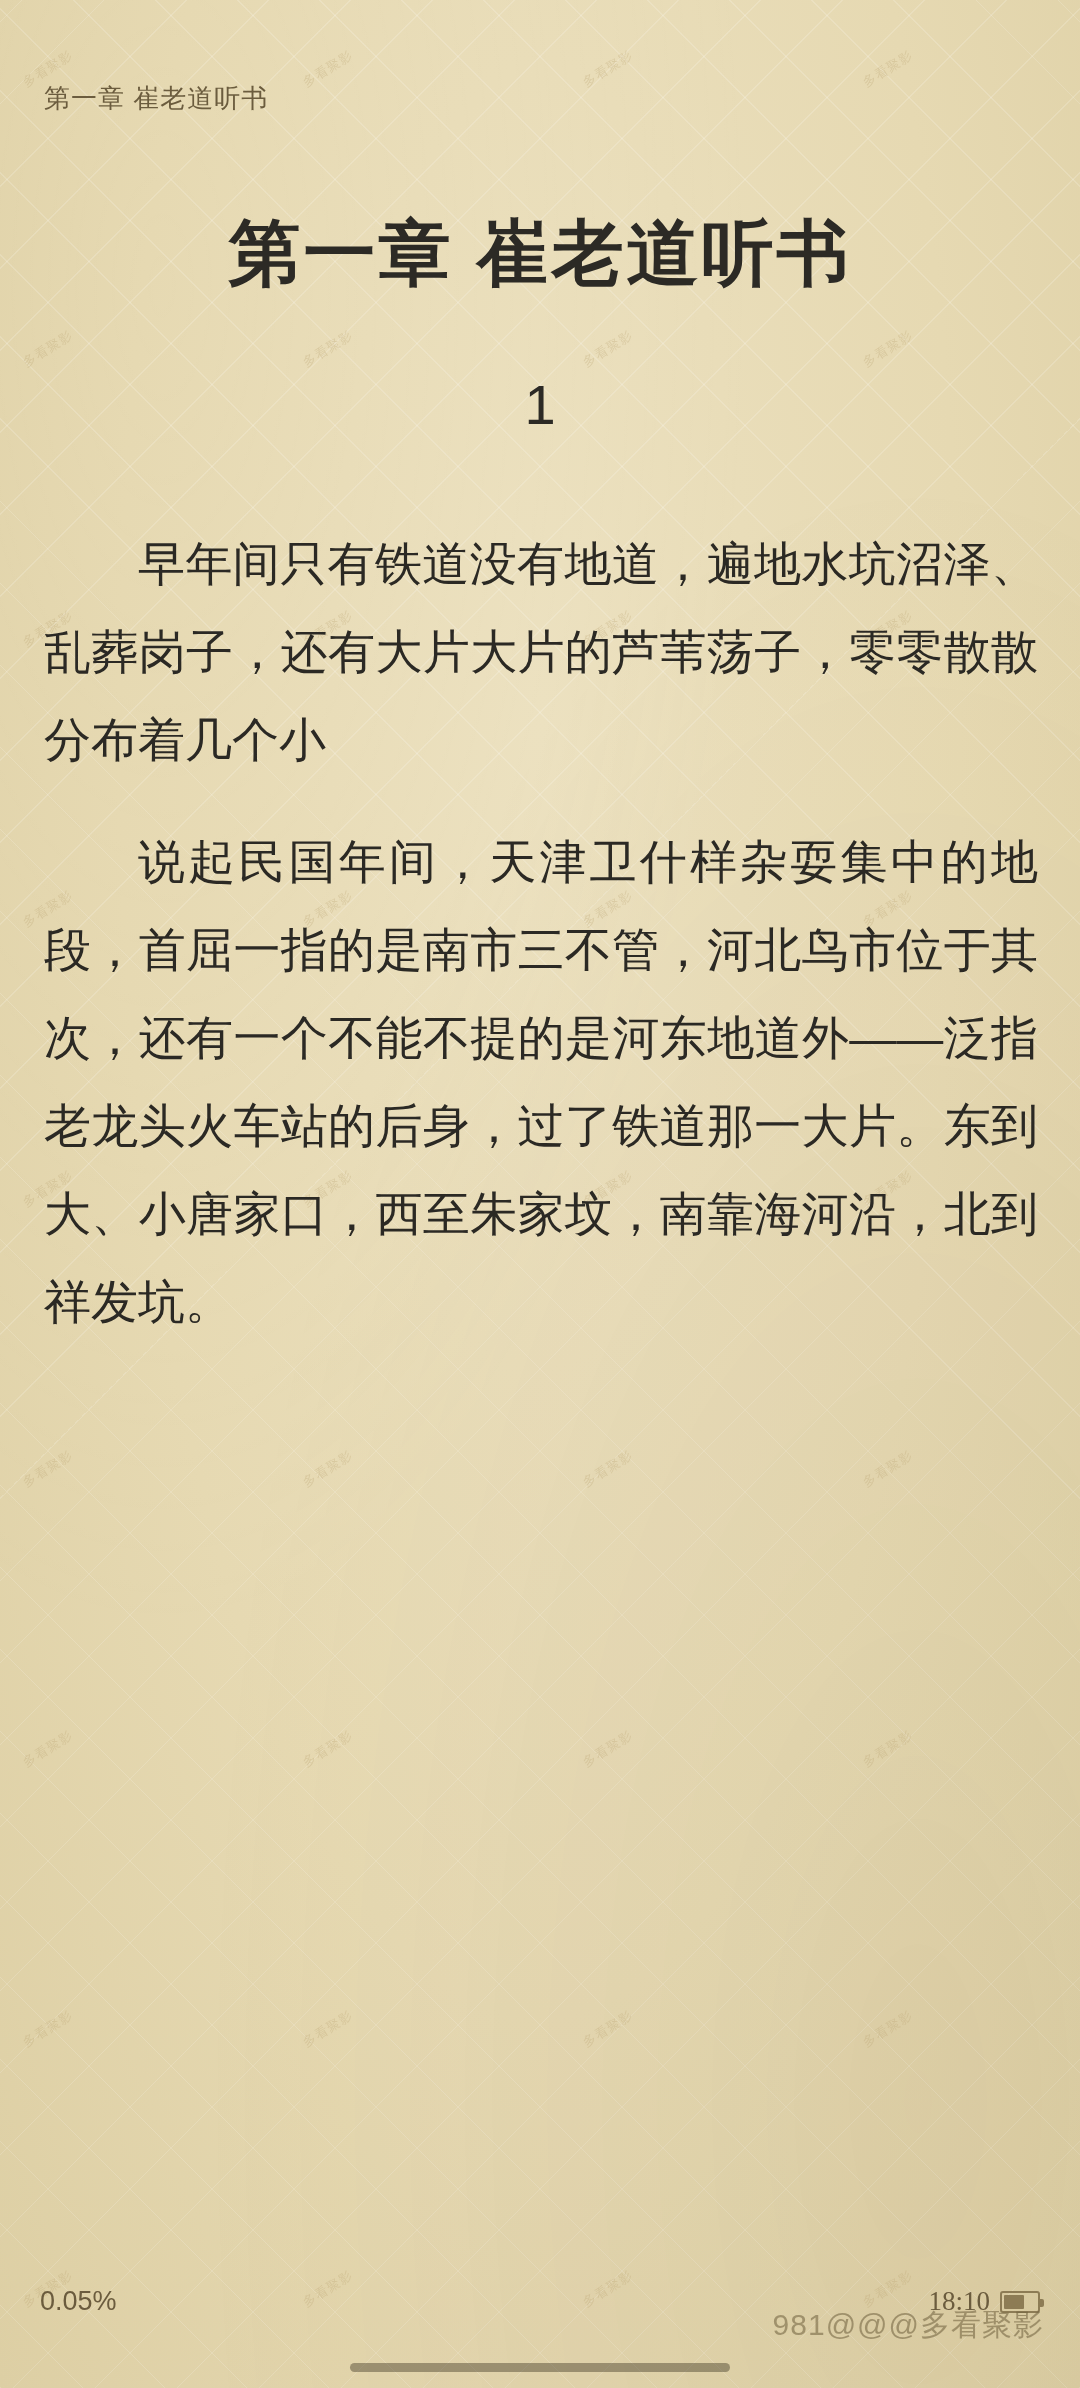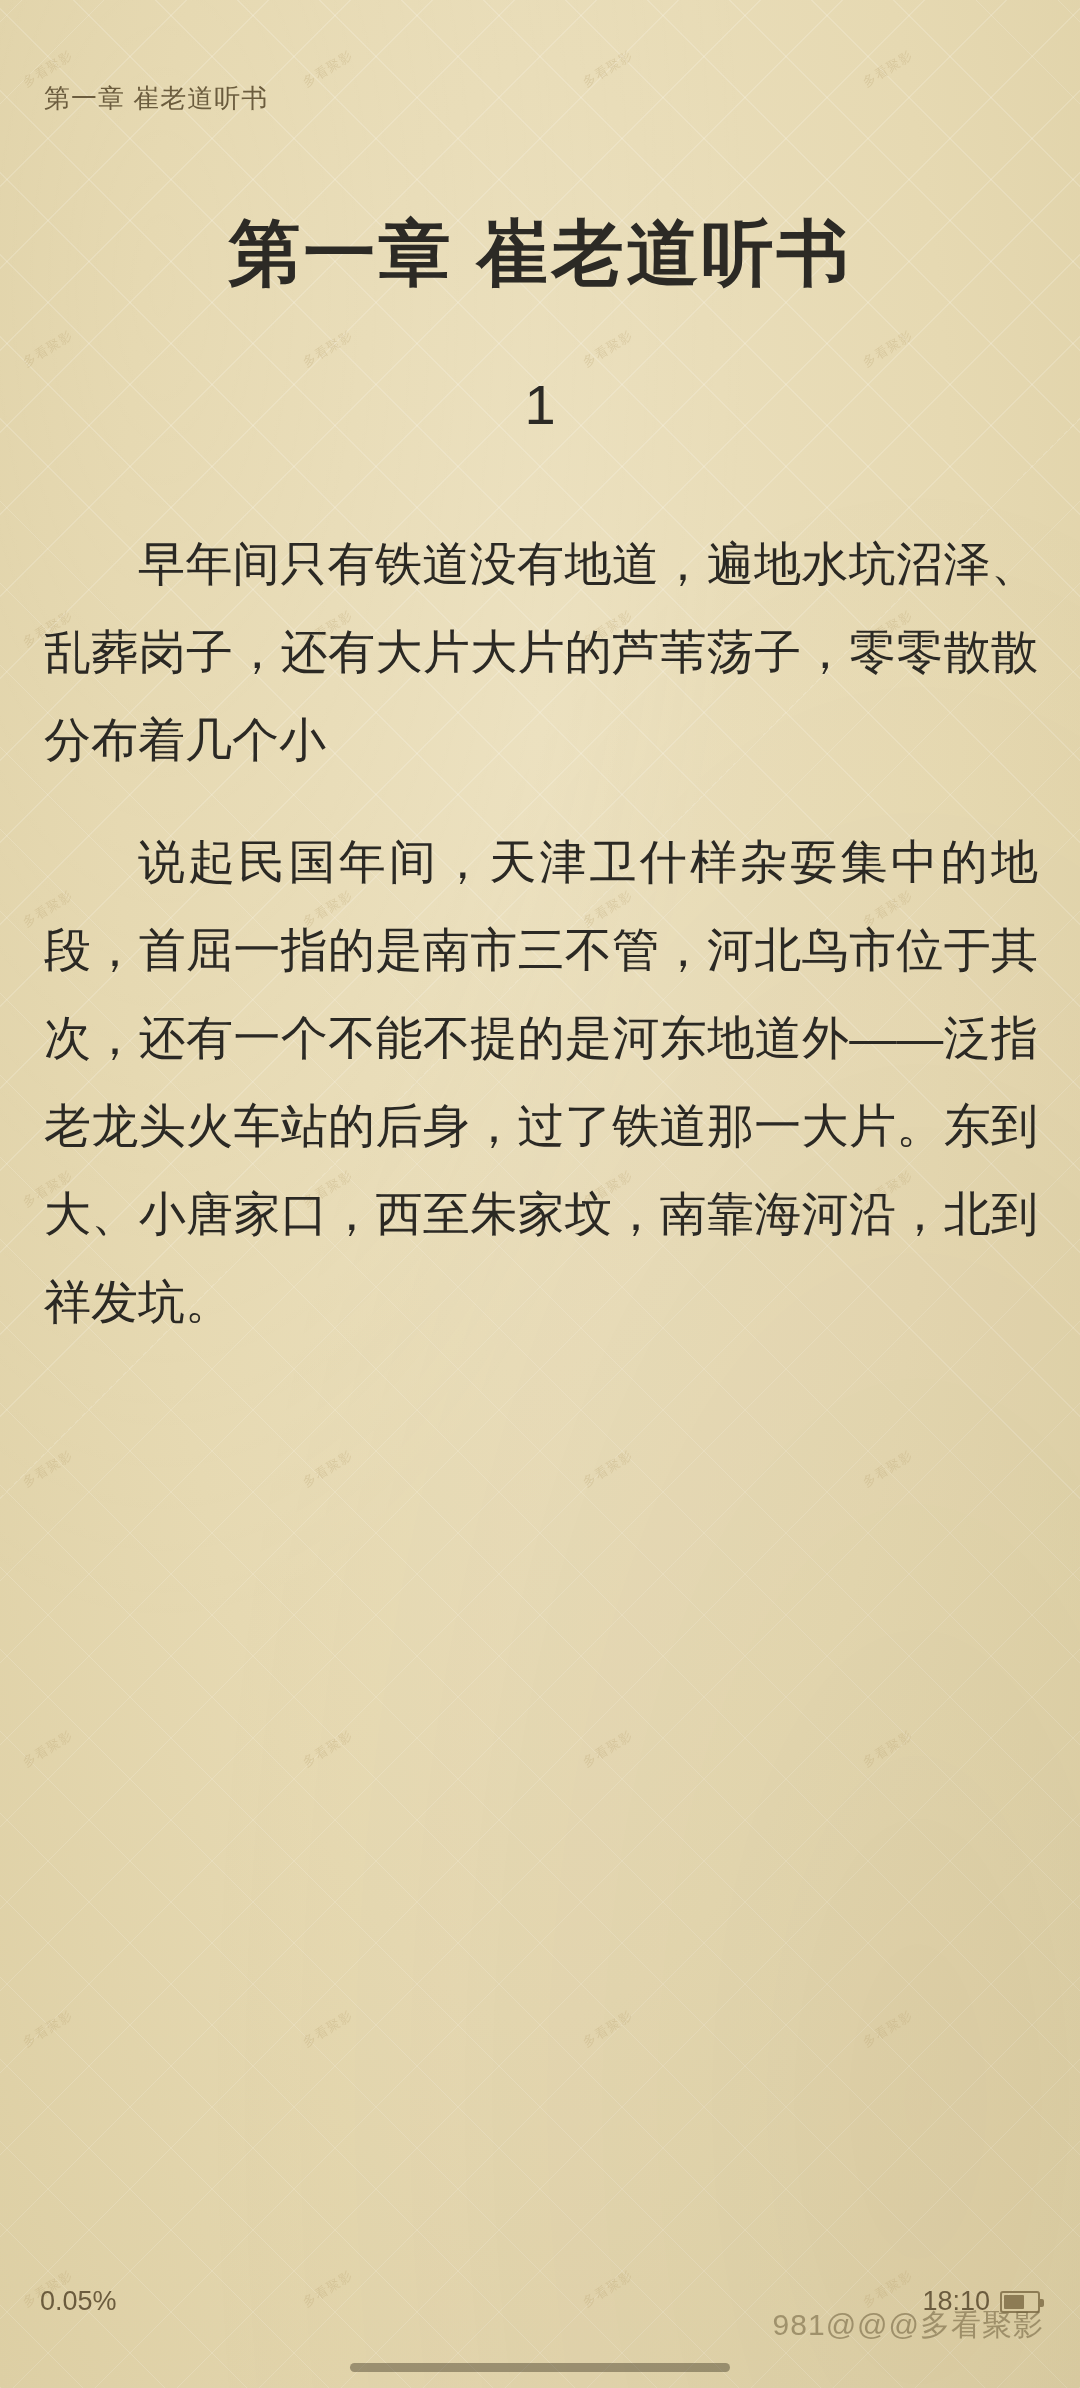--- a/index.html
+++ b/index.html
@@ -148,21 +148,21 @@
     font-family: "Liberation Sans", "DejaVu Sans", sans-serif;
   }
   .footer-right {
     display: flex;
     align-items: center;
     gap: 10px;
   }
   .footer-time {
     font-size: 27px;
     color: #6b5c3e;
-    font-family: Liberation Sans, sans-serif;
+    font-family: Liberation Serif, serif;
   }
   .battery-icon {
     width: 40px;
     height: 22px;
     border: 2px solid #8d7c55;
     border-radius: 3px;
     position: relative;
     box-sizing: border-box;
     background: transparent;
   }

